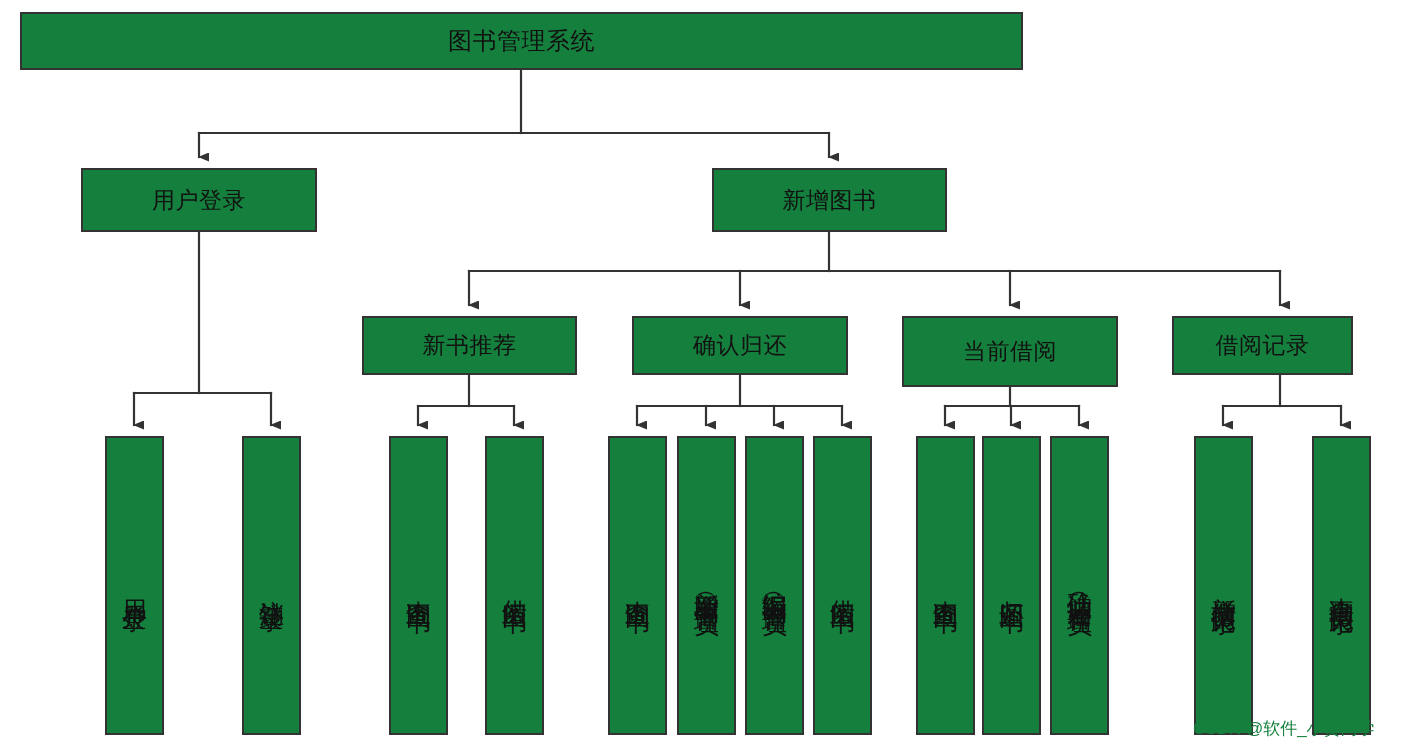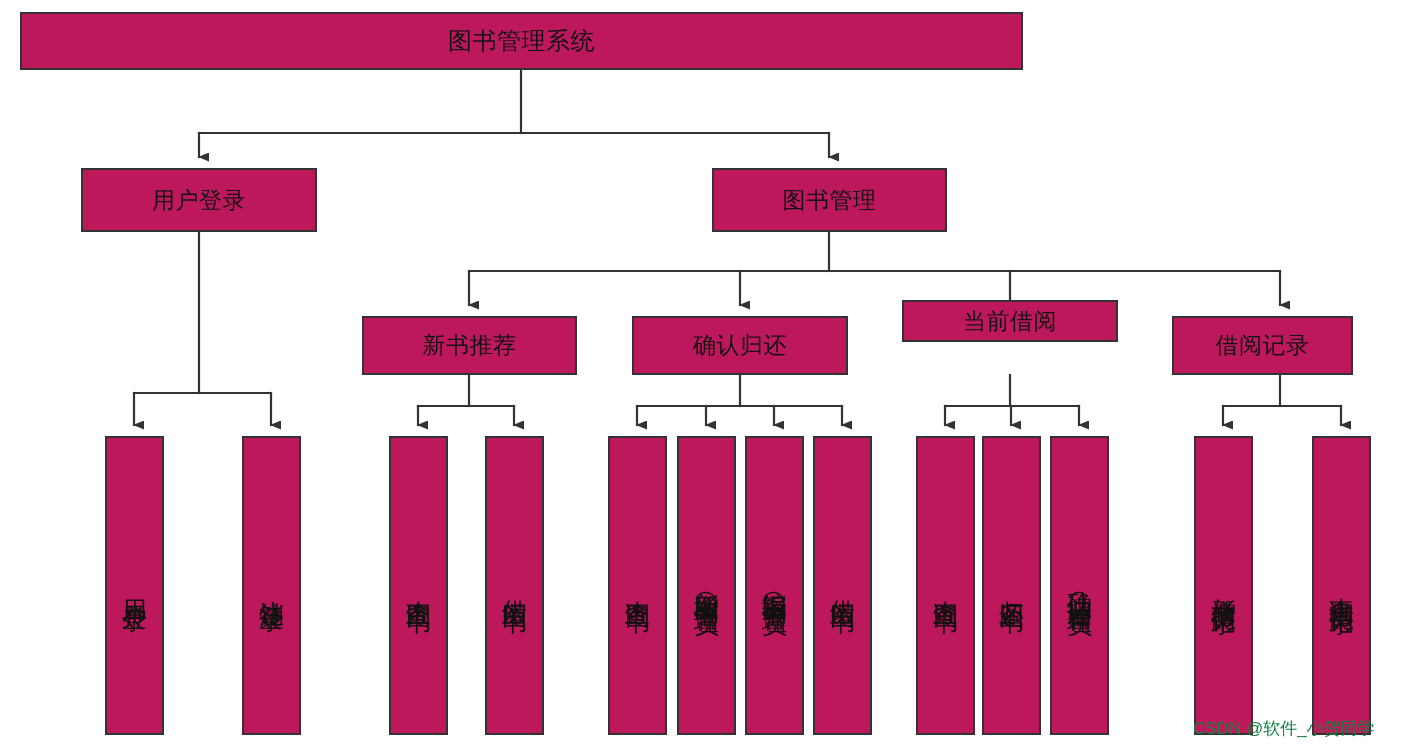--- a/index.html
+++ b/index.html
@@ -20,21 +20,21 @@
   svg#wires {
     position: absolute;
     left: 0;
     top: 0;
     width: 1405px;
     height: 747px;
   }
   .node {
     position: absolute;
     box-sizing: border-box;
-    background: #be185d;
+    background: #15803d;
     border: 2px solid #333333;
     display: flex;
     align-items: center;
     justify-content: center;
     overflow: hidden;
   }
   .node .label {
     color: #111111;
     line-height: 1.08;
     text-align: center;
@@ -115,29 +115,29 @@
   </svg>
 
   <div id="nodes-layer">
       <div class="node horiz root" style="left: 20px; top: 12px; width: 1003px; height: 58px;">
         <span class="label">图书管理系统</span>
       </div>
       <div class="node horiz" style="left: 81px; top: 168px; width: 236px; height: 64px;">
         <span class="label">用户登录</span>
       </div>
       <div class="node horiz" style="left: 712px; top: 168px; width: 235px; height: 64px;">
-        <span class="label">图书管理</span>
+        <span class="label">新增图书</span>
       </div>
       <div class="node horiz" style="left: 362px; top: 316px; width: 215px; height: 59px; justify-content: center;">
         <span class="label">新书推荐</span>
       </div>
       <div class="node horiz" style="left: 632px; top: 316px; width: 216px; height: 59px;">
         <span class="label">确认归还</span>
       </div>
-      <div class="node horiz" style="left: 902px; top: 300px; width: 216px; height: 42px;">
+      <div class="node horiz" style="left: 902px; top: 316px; width: 216px; height: 71px;">
         <span class="label">当前借阅</span>
       </div>
       <div class="node horiz" style="left: 1172px; top: 316px; width: 181px; height: 59px;">
         <span class="label">借阅记录</span>
       </div>
       <div class="node vert" style="left: 105px; top: 436px; width: 59px; height: 299px;">
         <span class="label">用户登录</span>
       </div>
       <div class="node vert" style="left: 242px; top: 436px; width: 59px; height: 299px;">
         <span class="label">注销登录</span>

